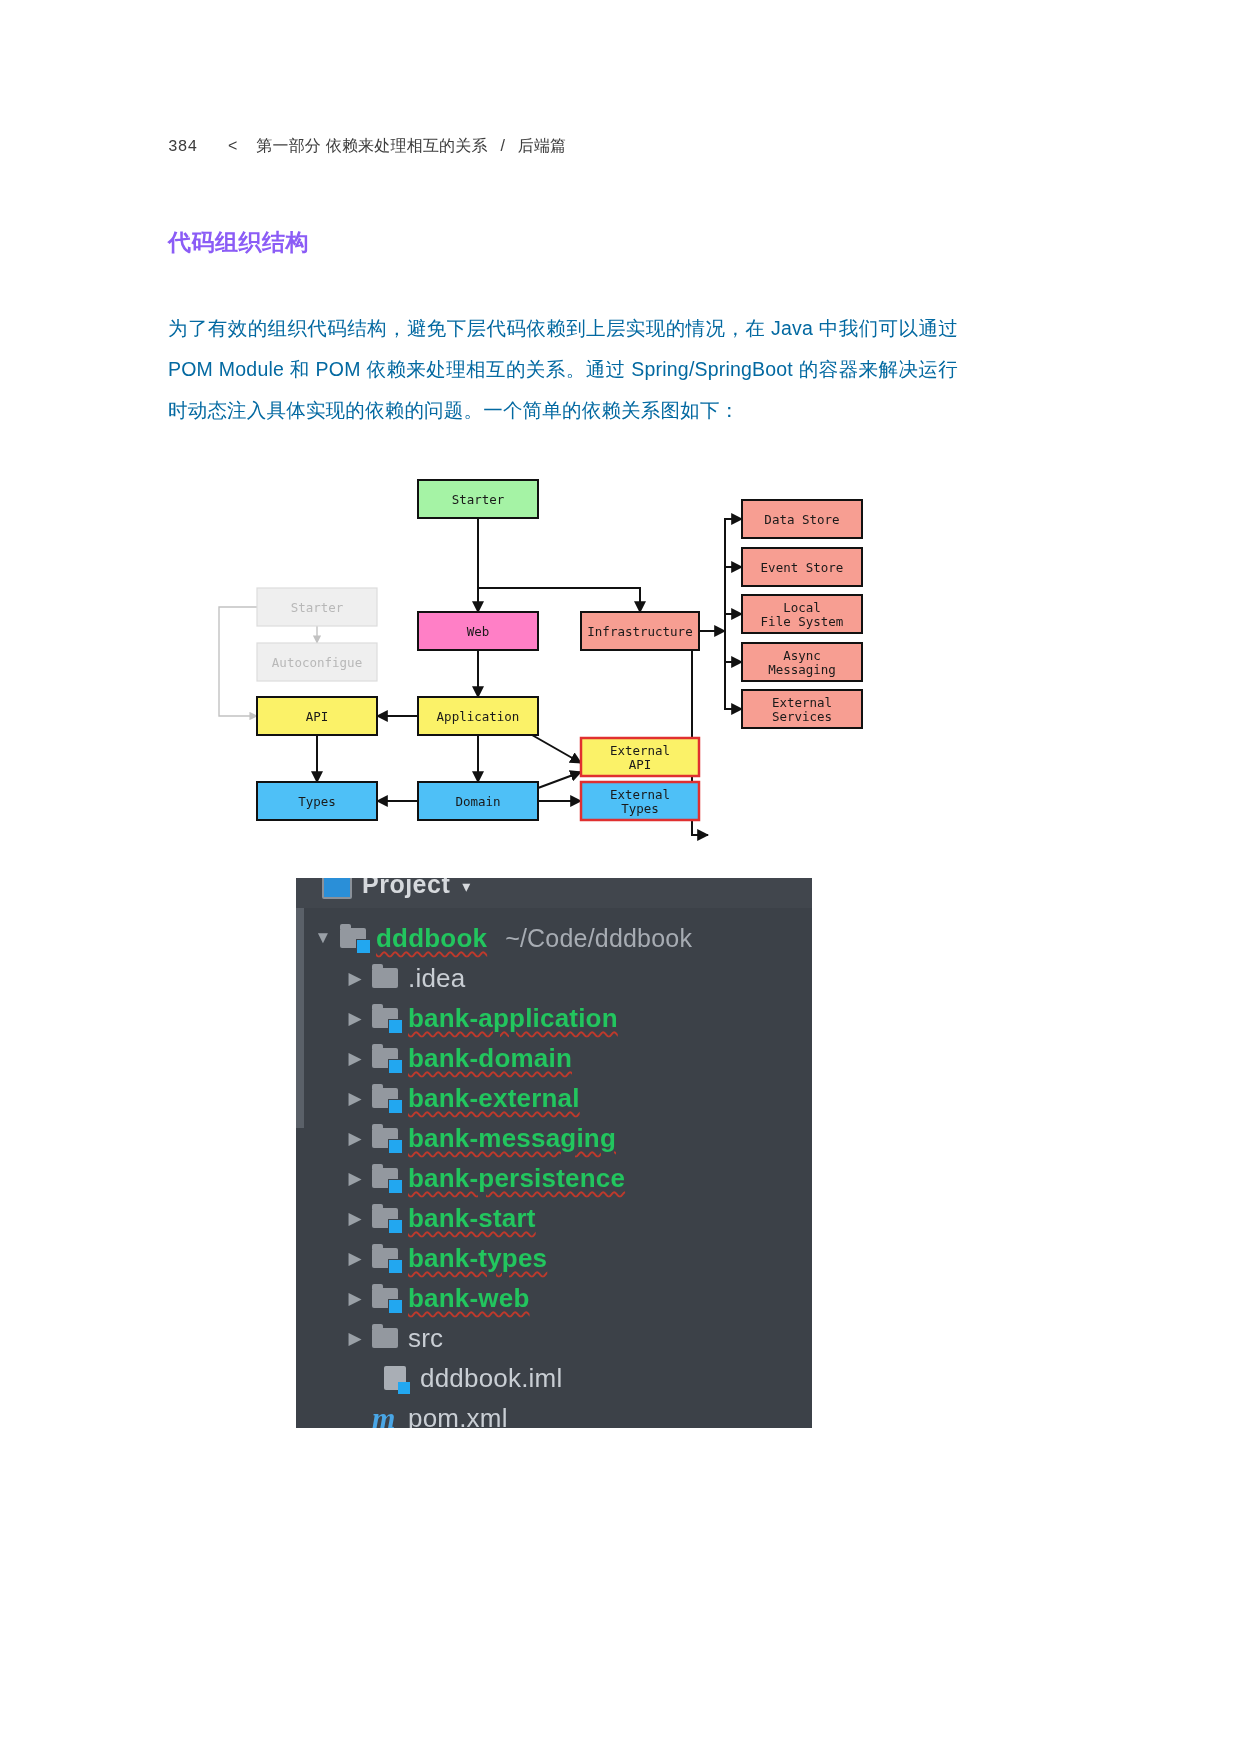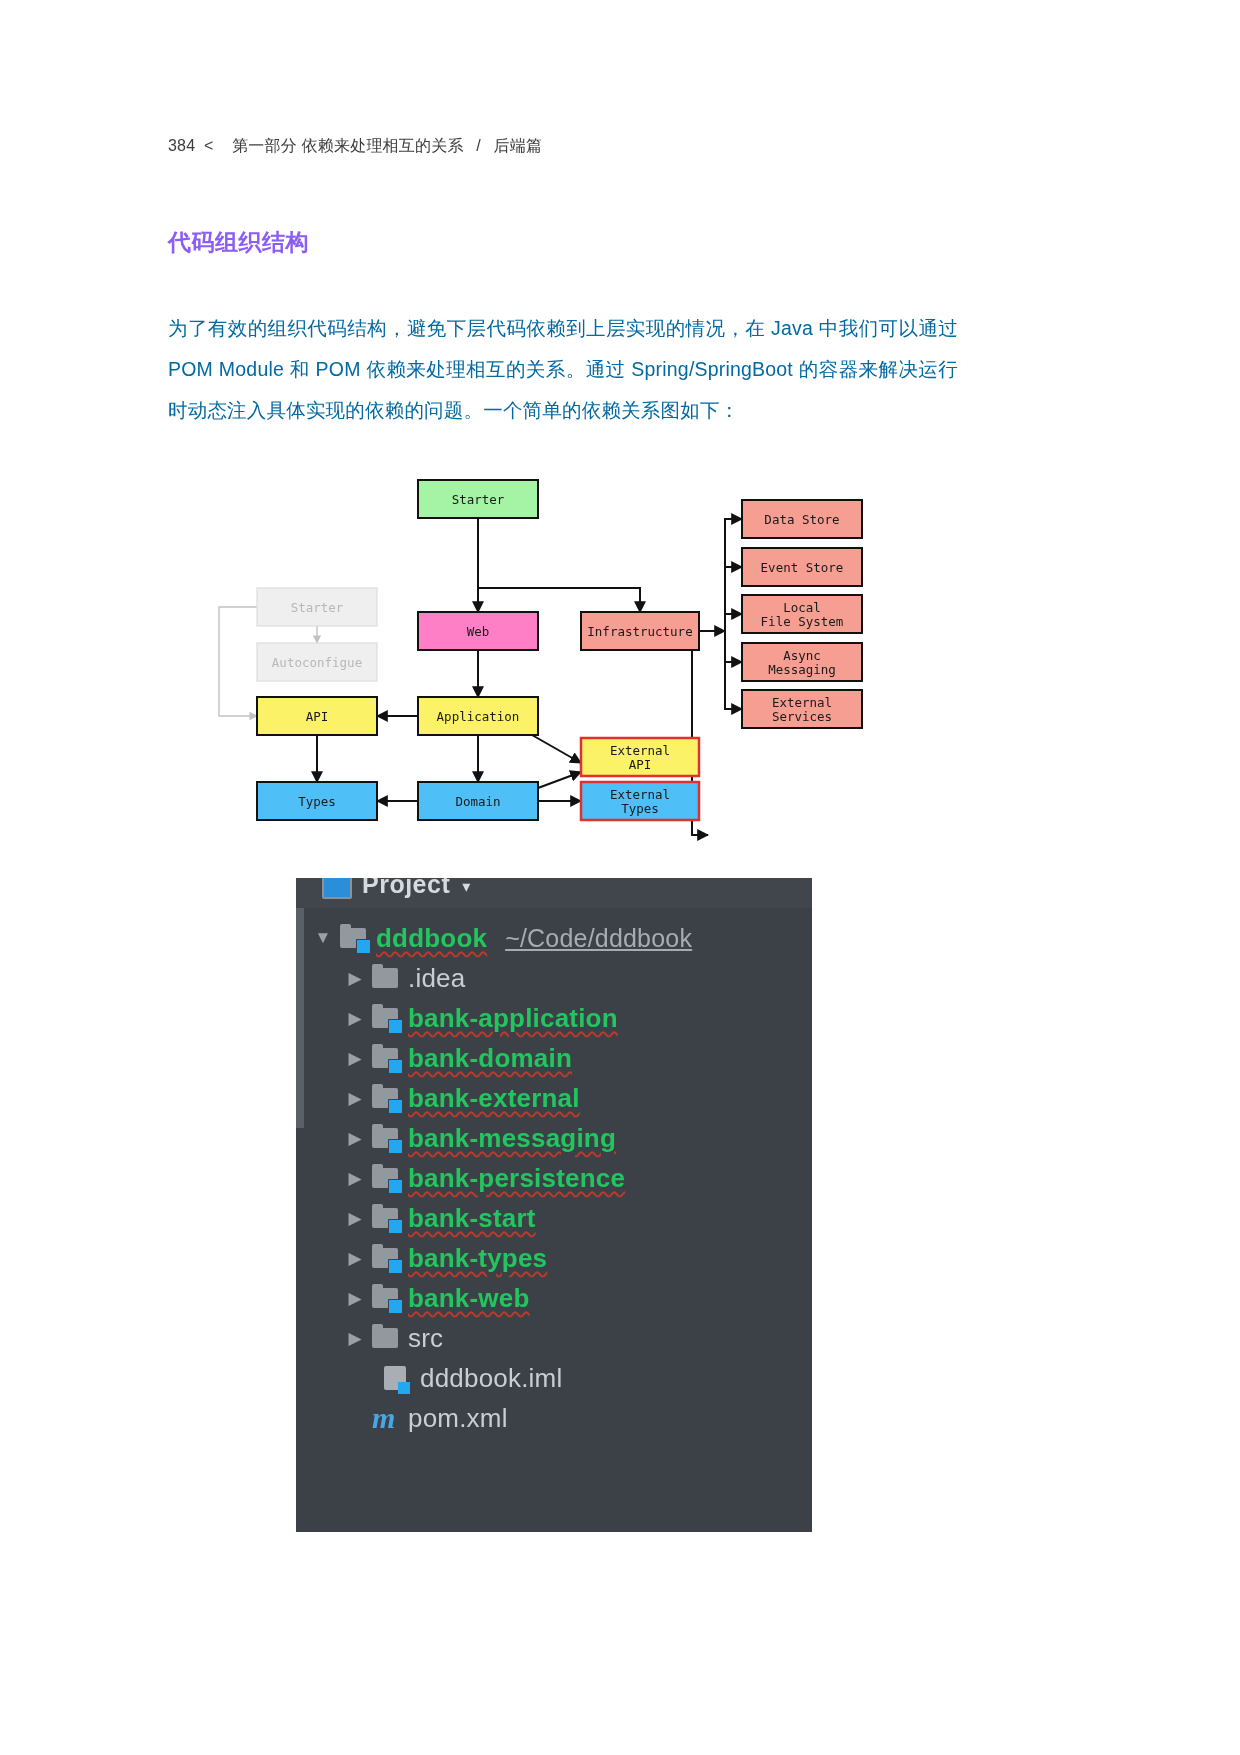--- a/index.html
+++ b/index.html
@@ -12,21 +12,21 @@
     position:relative;
     overflow:hidden;
   }
 
   
   .page-header{
     position:absolute; left:168px; top:136px;
     font-size:16px; color:#3c3c3c; letter-spacing:0.2px;
     white-space:nowrap;
   }
-  .page-header .pg-num{ margin-right:4px; }
+  .page-header .pg-num{ margin-right:26px;font-family:Liberation Mono, monospace; }
   .page-header .pg-caret{ margin-right:14px; }
   .page-header .pg-sep{ margin:0 8px; }
 
   
   .section-heading{
     position:absolute; left:168px; top:208px;
     font-size:23px; font-weight:bold; color:#8b5cf6;
     letter-spacing:0.5px;
   }
 
@@ -42,21 +42,21 @@
   
   .diagram{
     position:absolute; left:200px; top:450px;
     width:850px; height:400px;
   }
   .diagram svg{ display:block; }
 
   
   .ide-panel{
     position:absolute; left:296px; top:878px;
-    width:516px; height:654px;
+    width:516px; height:550px;
     background:#3c4148;
     overflow:hidden;
   }
   .ide-toolbar{
     position:absolute; left:0; top:0; width:100%; height:30px;
     background:#41464d;
     display:flex; align-items:center;
     padding-left:26px;
     overflow:hidden;
   }
@@ -135,21 +135,21 @@
     color:#c9ced4;
     position:relative;
   }
   .lbl.bold{ font-weight:bold; color:#22c55e; }
   .lbl.squiggle{
     text-decoration: underline wavy #c0392b;
     text-underline-offset:4px;
     text-decoration-thickness:2px;
   }
   .path{
-    font-size:25px; color:#a7acb3; margin-left:18px; letter-spacing:0.2px;text-decoration:underline;
+    font-size:25px; color:#a7acb3; margin-left:18px; letter-spacing:0.2px;
   }
 </style>
 </head>
 <body>
 
 <div class="page-header">
   <span class="pg-num">384</span>
   <span class="pg-caret">&lt;</span>
   <span class="pg-part">第一部分 依赖来处理相互的关系</span>
   <span class="pg-sep">/</span>

